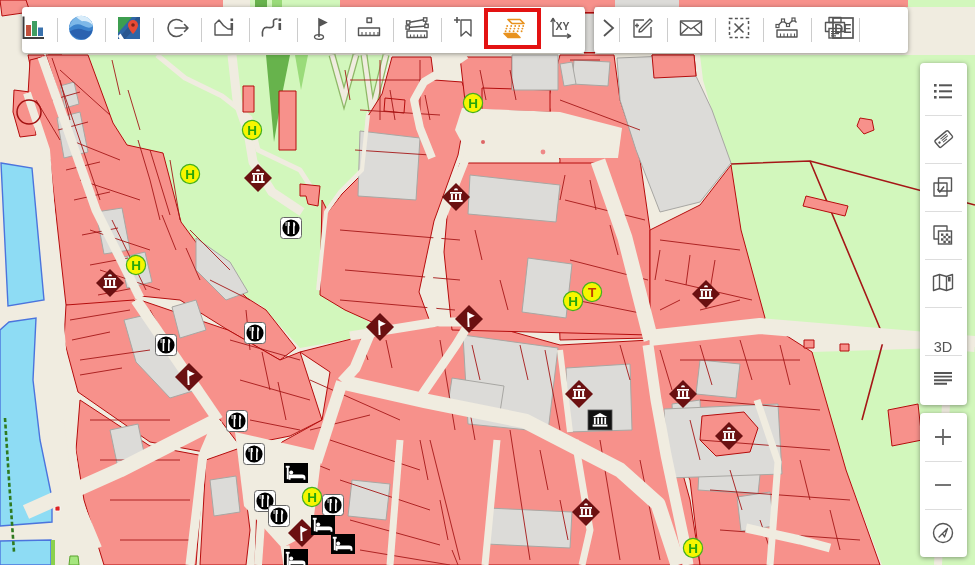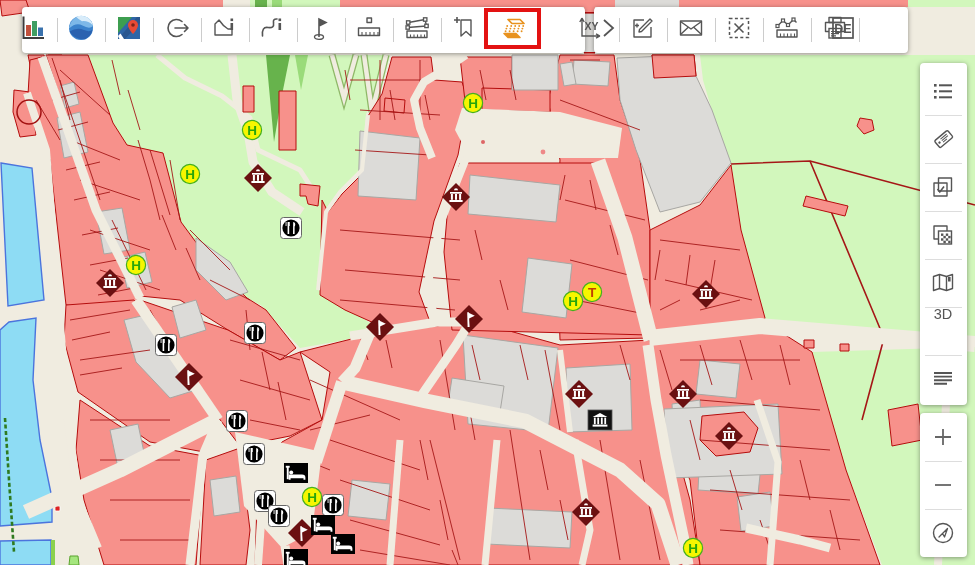--- a/index.html
+++ b/index.html
@@ -744,21 +744,21 @@
           <circle cx="22.2" cy="14" r="0.95"></circle>
           <circle cx="21.4" cy="16.6" r="0.95"></circle>
           <circle cx="20.6" cy="19.2" r="0.95"></circle>
           <circle cx="26.2" cy="14" r="0.95"></circle>
           <circle cx="25.4" cy="16.6" r="0.95"></circle>
           <circle cx="24.6" cy="19.2" r="0.95"></circle>
         </g>
       </svg>
     </div>
 
-<div class="tbi" style="left:574px;top:12px;">
+<div class="tbi" style="left:545px;top:12px;">
       <svg width="32" height="32" viewBox="0 0 32 32" style="display:block">
         <path d="M8,6 L8,24 L26,24 M8,6 L5.8,10 M8,6 L10.2,10 M26,24 L22,21.8 M26,24 L22,26.2" stroke="#555" stroke-width="1.4" fill="none"></path>
         <text x="10.5" y="17.5" font-family="Liberation Sans,sans-serif" font-size="10.5" font-weight="bold" fill="#555">XY</text>
       </svg>
     </div>
 
 <div style="position:absolute;left:484px;top:8px;width:49px;height:33px;border:4px solid #e31212;background:transparent;z-index:5;"></div>
 
 <div class="panel" style="left:594px;top:7px;width:314px;height:46px;"></div>
 
@@ -876,21 +876,21 @@
 
 <div class="tbi" style="left:927px;top:267px;">
       <svg width="32" height="32" viewBox="0 0 32 32" style="display:block">
         <path d="M6.5,9.5 L12.5,7.5 L19.5,9.5 L25.5,7.5 L25.5,21.5 L19.5,23.5 L12.5,21.5 L6.5,23.5 Z" stroke="#555" stroke-width="1.4" fill="none" stroke-linejoin="round"></path>
         <path d="M12.5,7.5 L12.5,21.5 M19.5,9.5 L19.5,23.5" stroke="#555" stroke-width="1.4" fill="none" stroke-linejoin="round"></path>
         <rect x="21" y="10" width="2.6" height="4.5" fill="#555"></rect>
       </svg>
     </div>
 <div class="hsep" style="left:925px;top:307px;"></div>
 
-<div class="tbi" style="left:927px;top:298px;text-align:right;">
+<div class="tbi" style="left:927px;top:331px;text-align:right;">
       <svg width="32" height="32" viewBox="0 0 32 32" style="display:block">
         <text x="16" y="21" text-anchor="middle" font-family="Liberation Sans,sans-serif" font-size="14.5" fill="#555">3D</text>
       </svg>
     </div>
 <div class="hsep" style="left:925px;top:355px;"></div>
 
 <div class="tbi" style="left:927px;top:363px;">
       <svg width="32" height="32" viewBox="0 0 32 32" style="display:block">
         <path d="M7,10 L25,10 M7,13.6 L25,13.6 M7,17.2 L25,17.2 M7,20.8 L20,20.8" stroke="#555" stroke-width="1.9"></path>
       </svg>

